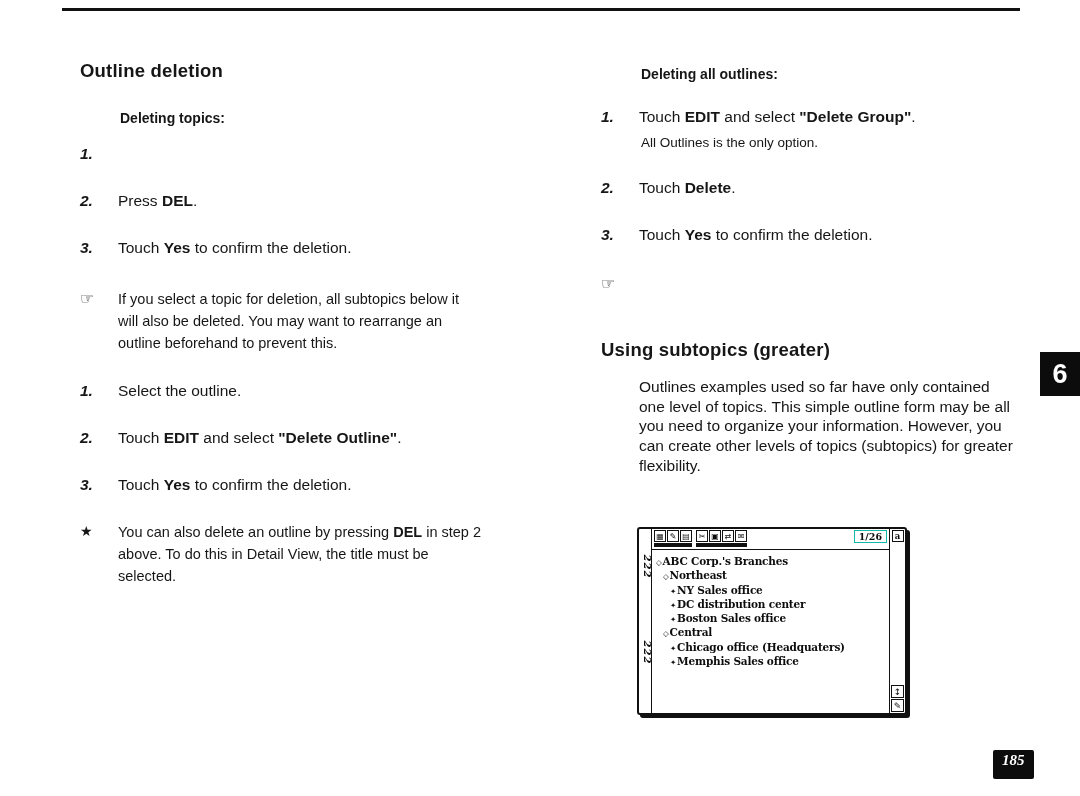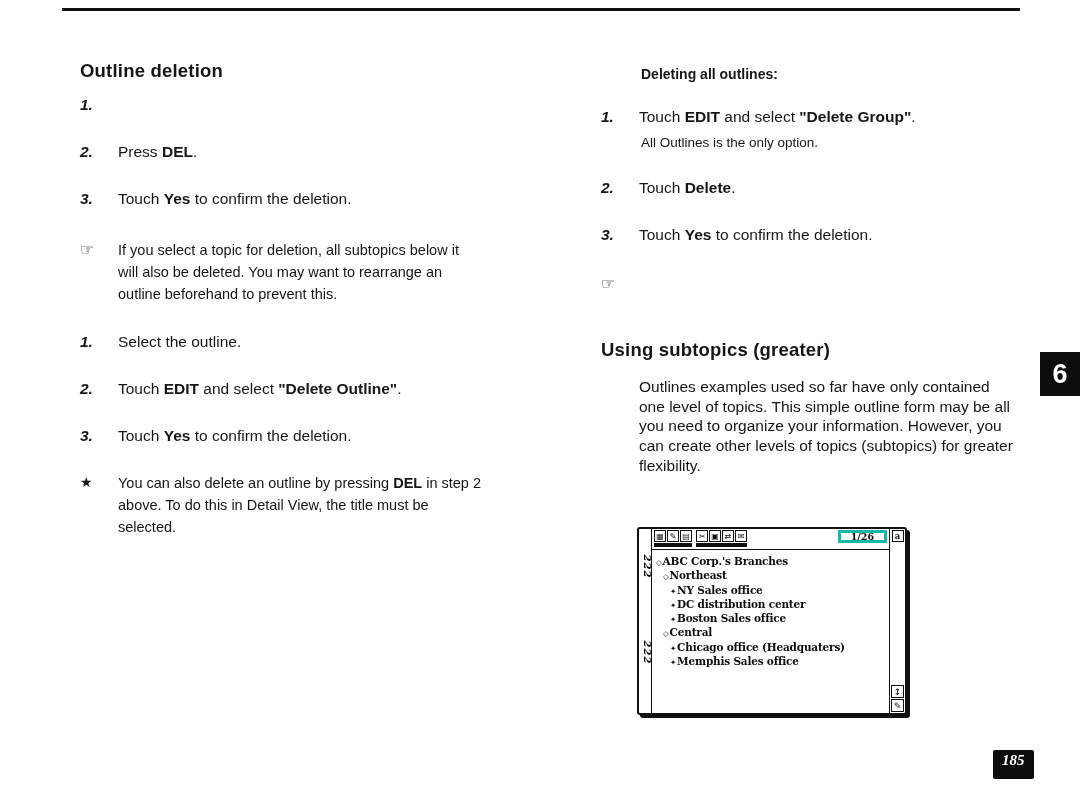--- a/index.html
+++ b/index.html
@@ -18,21 +18,21 @@
   .page-badge {
     position:absolute; left:993px; top:750px; background:#0c0c0c; color:#fff;
     font-style:italic; font-weight:700; font-size:15px; padding:2px 9px 10px; border-radius:2px;
     font-family:"Liberation Serif", serif;
   }
 
   .col { position:absolute; }
   .col-left  { left:80px;  top:60px; width:430px; }
   .col-right { left:601px; top:66px; width:440px; }
 
-  .h1 { font-size:18.5px; font-weight:700; letter-spacing:.2px; margin-bottom:12px; }
+  .h1 { font-size:18.5px; font-weight:700; letter-spacing:.2px; margin-bottom:28px; }
   .h2 { font-size:14px;  font-weight:700; margin-bottom:17px;padding-left:40px; }
   .h2-right { margin-bottom:24px; }
 
   .step { display:flex; font-size:15.5px; line-height:1.42; margin-bottom:25px; }
   .num  { flex:0 0 38px; font-weight:700; font-style:italic; }
   .txt  { display:block; }
   .w350 { max-width:350px; } .w360 { max-width:360px; } .w372 { max-width:372px; }
   .b    { font-weight:700; }
   .sub  { display:block; font-size:13.5px; margin-top:5px; margin-left:2px; }
 
@@ -64,22 +64,22 @@
   .stoolbar { height:21px; border-bottom:1px solid #111; display:flex; align-items:flex-start; padding:1px 2px 0 2px; gap:4px; }
   .igroup { display:flex; flex-direction:column; }
   .irow { display:flex; gap:1px; }
   .ibox {
     width:12px; height:12px; border:1px solid #111; font-size:8px;
     display:flex; align-items:center; justify-content:center;
     font-family:"DejaVu Sans", sans-serif;
   }
   .ibar { height:4px; background:#111; margin-top:1px; }
   .pgind {
-    margin-left:auto; font-size:9.5px; font-weight:700; border:3px solid #14b8a6;
-    padding:0 10px; height:13px; display:flex; align-items:center;
+    margin-left:auto; font-size:9.5px; font-weight:700; border:1px solid #14b8a6;
+    padding:0 4px; height:13px; display:flex; align-items:center;
   }
 
   .outline { flex:1; padding:5px 2px 0 4px; }
   .oline { display:flex; align-items:baseline; font-weight:700; font-size:10.5px; line-height:12.3px; letter-spacing:-0.2px; white-space:nowrap; }
   .ind1 { margin-left:7px; } .ind2 { margin-left:14px; }
   .obul { font-size:7.5px; margin-right:1px; font-family:"DejaVu Sans", sans-serif; }
 
   .rstrip { width:16px; border-left:1px solid #111; display:flex; flex-direction:column; align-items:center; }
   .abox {
     width:12px; height:12px; border:1px solid #111; font-size:8.5px; font-weight:700;
@@ -94,20 +94,21 @@
 </style>
 </head>
 <body>
 
 <div class="page">
   <div class="top-rule"></div>
 
   <div class="col col-left">
     <div class="h1">Outline deletion</div>
 
+    <div class="h2">Deleting topics:</div>
 
     <div class="step">
       <span class="num">1.</span>
     </div>
     <div class="step">
       <span class="num">2.</span>
       <span class="txt w350"><span>Press </span><span class="b">DEL</span><span>.</span></span>
     </div>
     <div class="step">
       <span class="num">3.</span>

